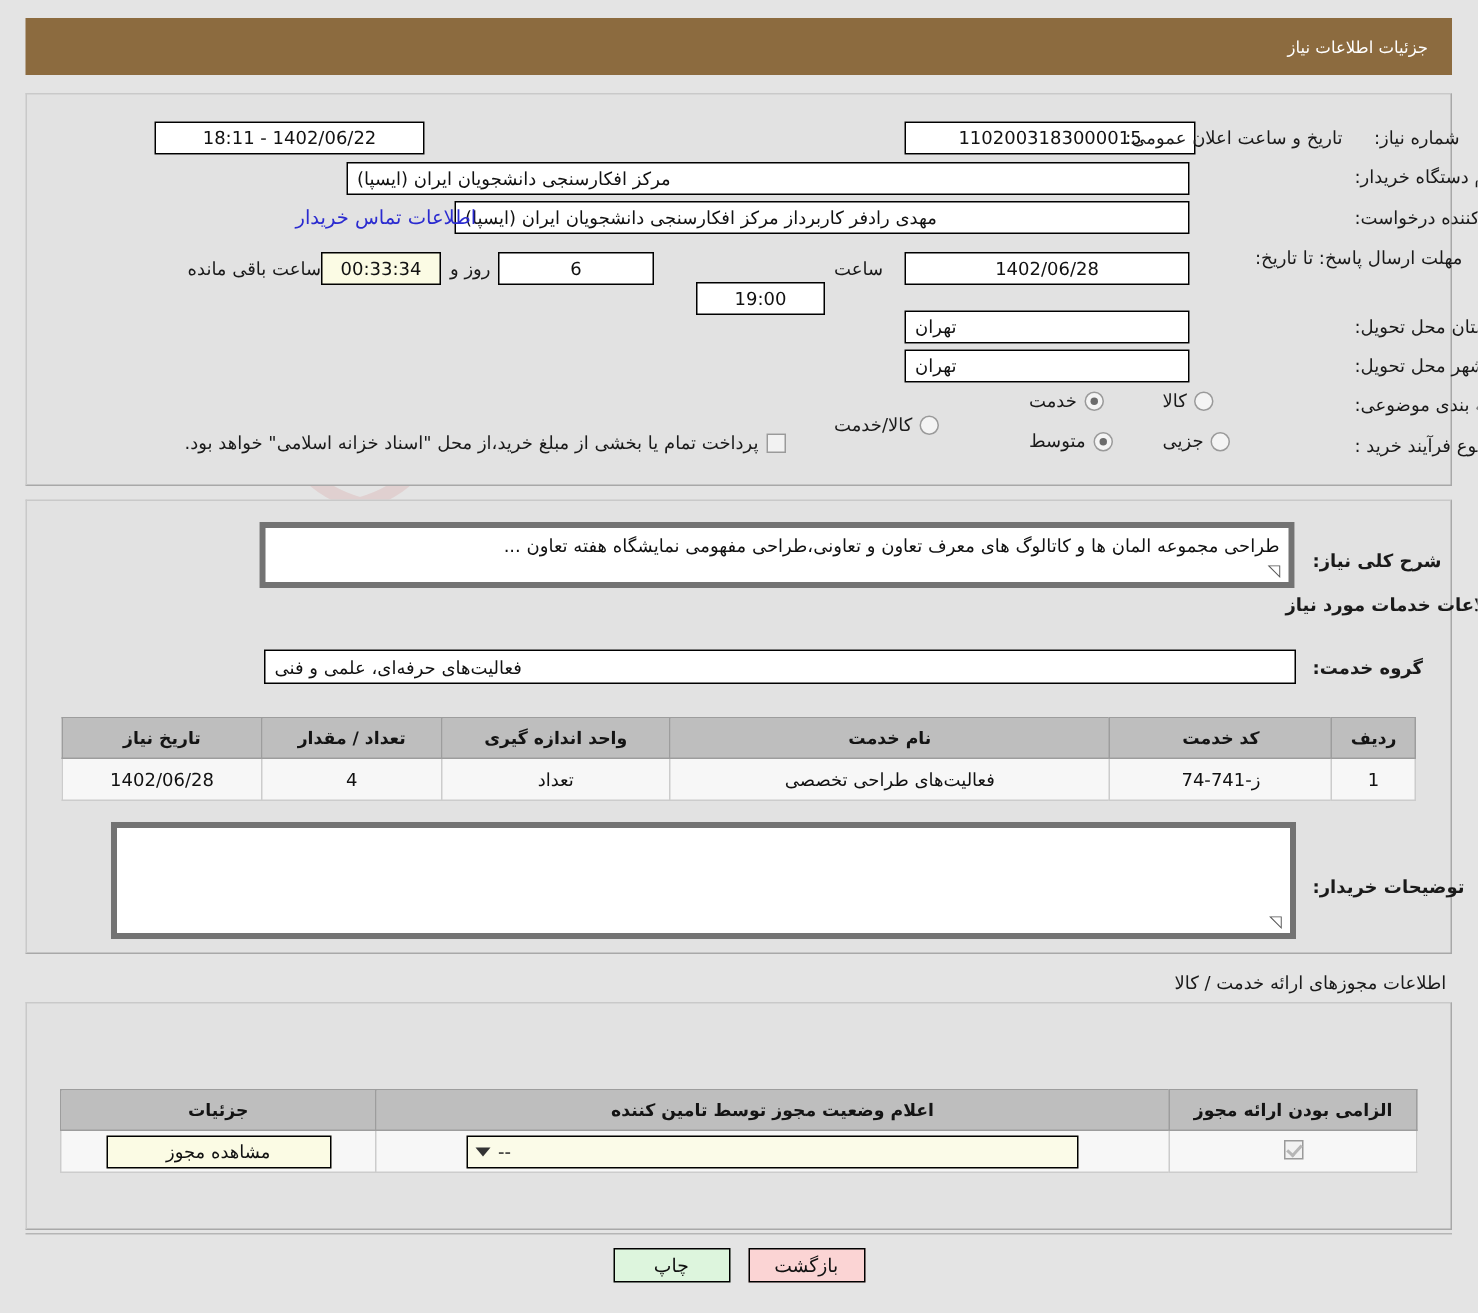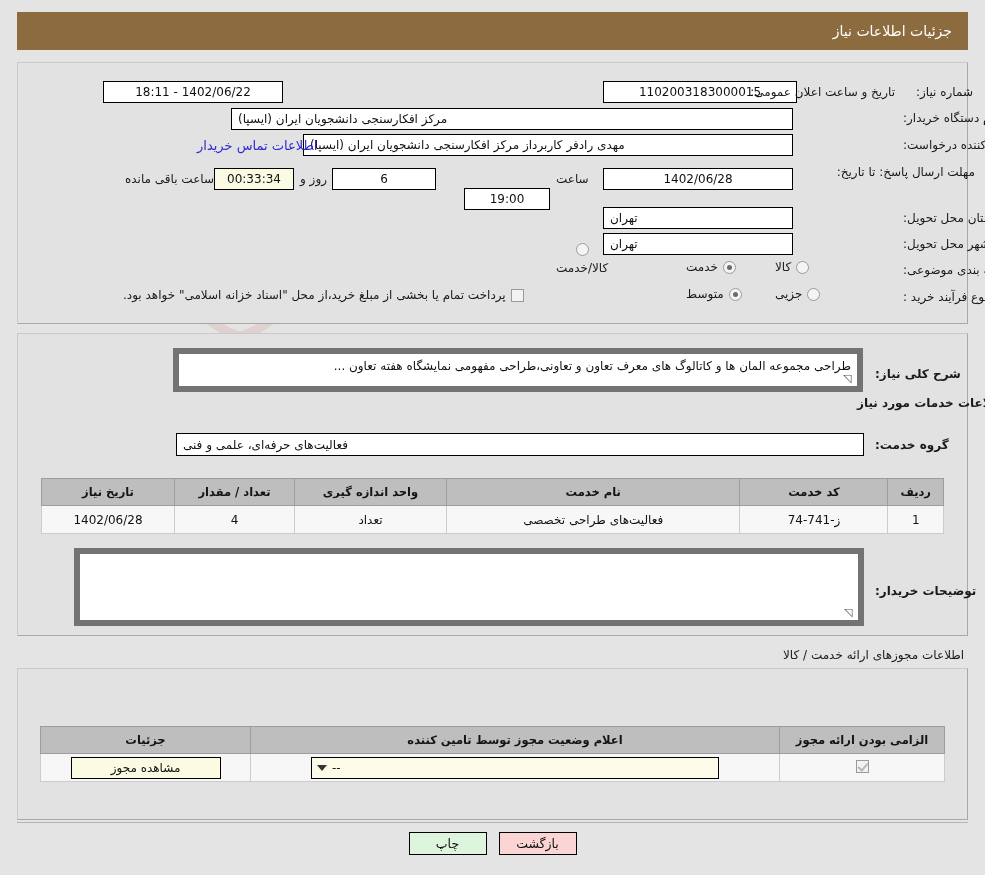--- a/index.html
+++ b/index.html
@@ -43,21 +43,21 @@
     left: 180px; top: 10px;
     width: 120px; height: 140px;
   }
   
   .title-bar {
     position: absolute;
     left: 17px; top: 12px;
     width: 951px; height: 38px;
     background: #8c6b3f;
     color: #ffffff;
-    font-size: 14px;
+    font-size: 11px;
     display: flex;
     align-items: center;
     justify-content: flex-start;
     padding: 0 16px;
     z-index: 10;
   }
   
   .panel {
     position: absolute;
     background: #e2e2e2;
@@ -143,21 +143,21 @@
     left: 3px; top: 0px;
     width: 4px; height: 8px;
     border: solid #b6b6b6;
     border-width: 0 2px 2px 0;
     transform: rotate(42deg);
   }
   
   .tarea {
     position: absolute;
     background: #ffffff;
-    border: 6px solid #737373;
+    border: 4px solid #737373;
     font-size: 12px;
     color: #111;
     padding: 4px 6px;
     overflow: hidden;
     text-align: right;
     line-height: 16px;
   }
   .tarea .grip {
     position: absolute;
     right: 2px; bottom: 1px;
@@ -314,21 +314,21 @@
 
   <div class="lbl" style="left:903px; top:263px; z-index:11;">طبقه بندی موضوعی:</div>
   <div class="radio-wrap" style="left:775px; top:260px; z-index:11;">
     <span class="radio" id="cat-r0"></span>
     <span class="radio-lbl">کالا</span>
   </div>
   <div class="radio-wrap" style="left:686px; top:260px; z-index:11;">
     <span class="radio on" id="cat-r1"></span>
     <span class="radio-lbl">خدمت</span>
   </div>
-  <div class="radio-wrap" style="left:556px; top:243px; z-index:11;flex-direction:column;">
+  <div class="radio-wrap" style="left:556px; top:276px; z-index:11;">
     <span class="radio" id="cat-r2"></span>
     <span class="radio-lbl">کالا/خدمت</span>
   </div>
 
   <div class="lbl" style="left:903px; top:290px; z-index:11;">نوع فرآیند خرید :</div>
   <div class="radio-wrap" style="left:775px; top:287px; z-index:11;">
     <span class="radio" id="prc-r0"></span>
     <span class="radio-lbl">جزیی</span>
   </div>
   <div class="radio-wrap" style="left:686px; top:287px; z-index:11;">

